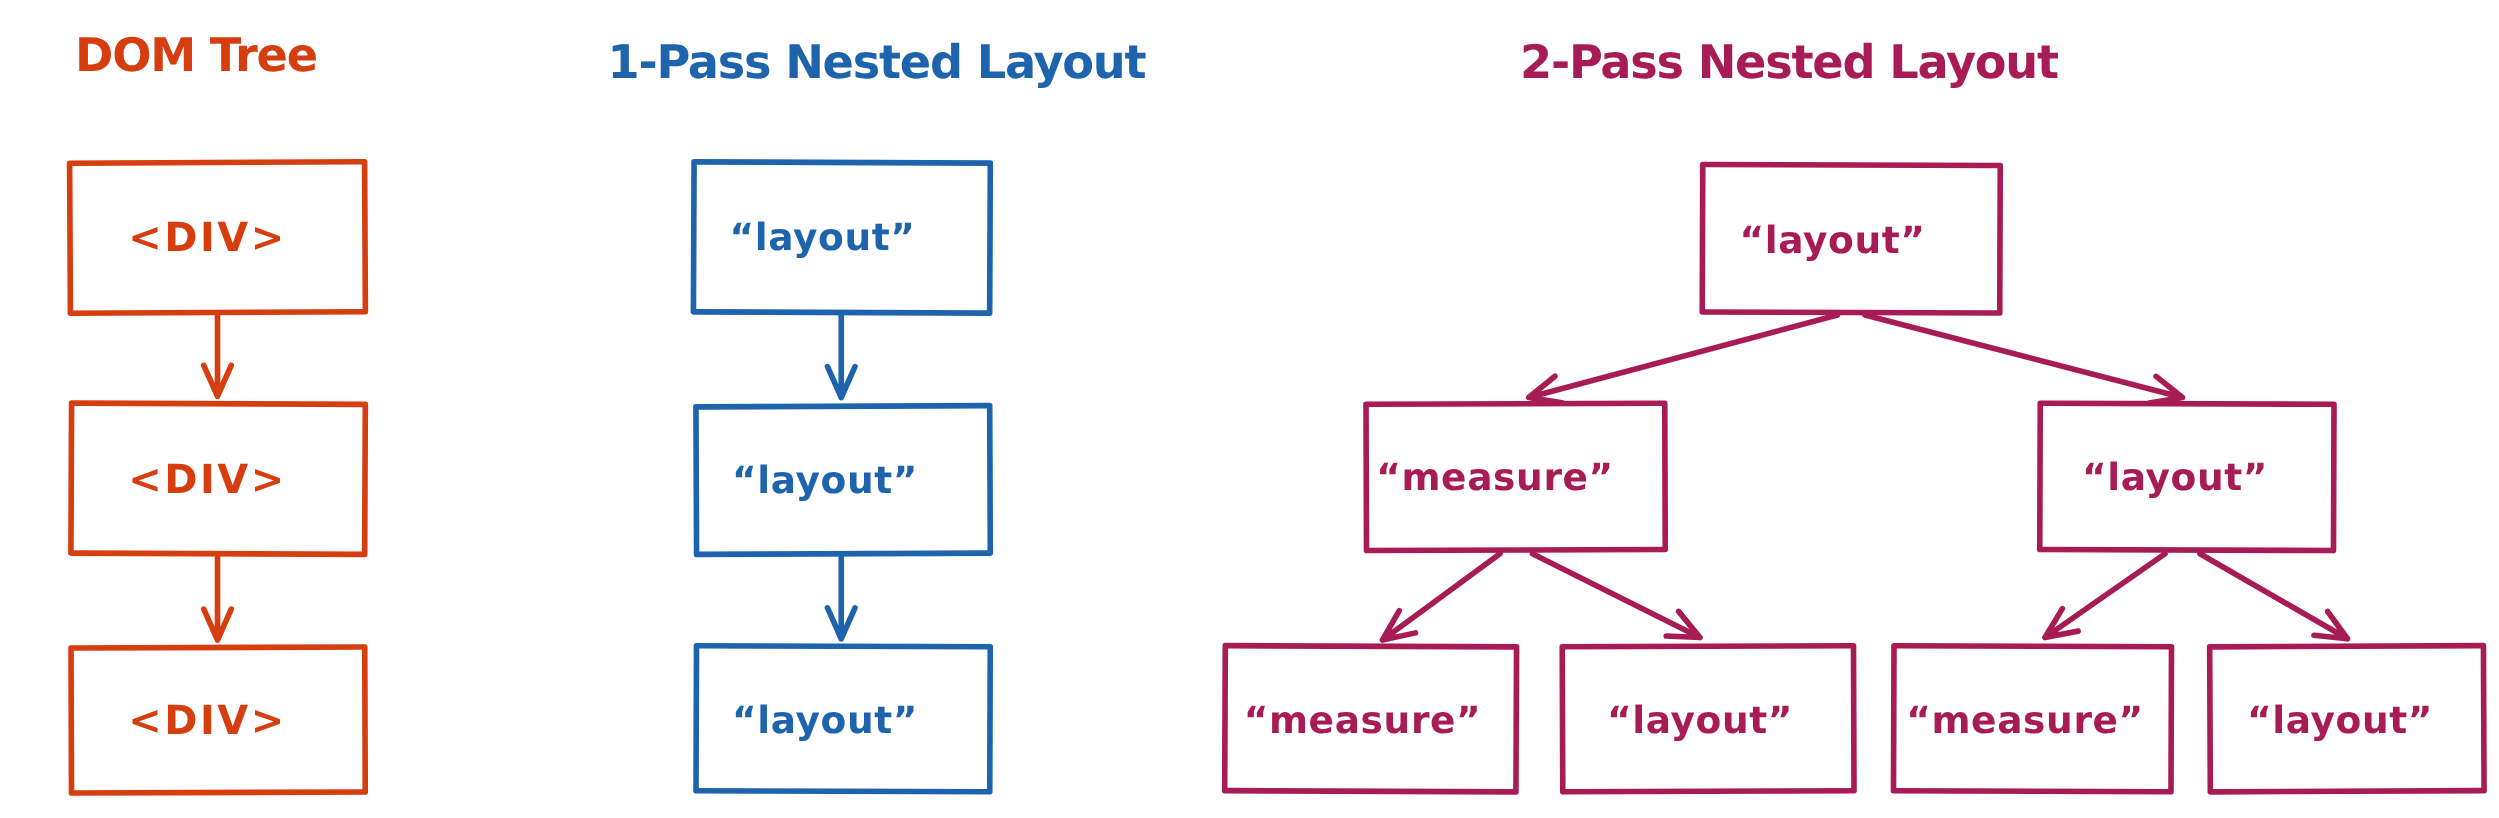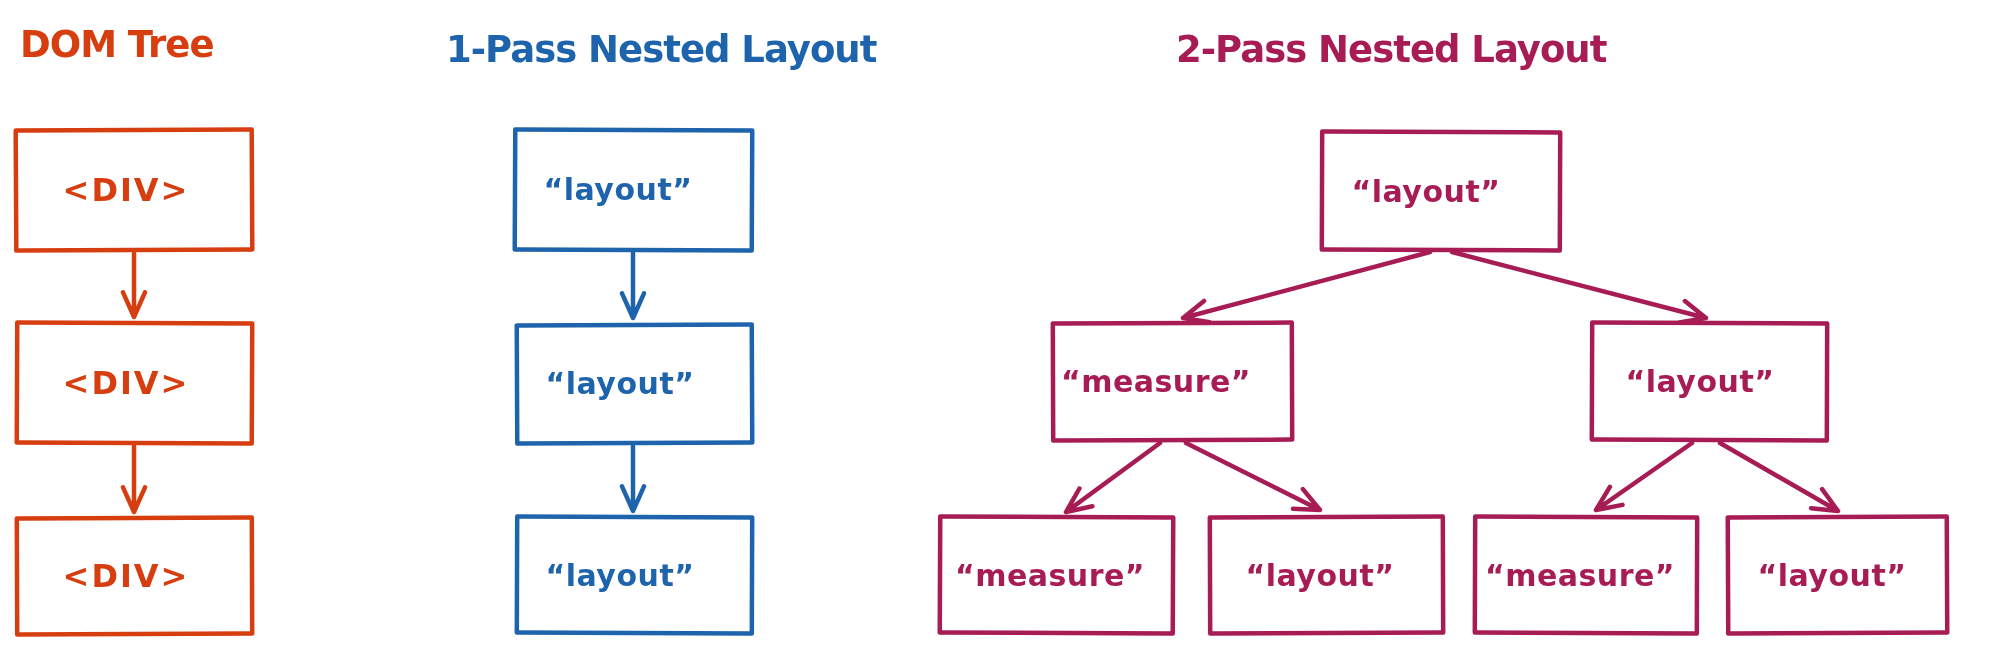--- a/index.html
+++ b/index.html
@@ -5,20 +5,21 @@
   :root{
     --orange:#d63e10;
     --blue:#1e64ad;
     --crimson:#a81c55;
     --bg:#ffffff;
   }
   html,body{margin:0;padding:0;background:var(--bg);}
   .stage{
     width:1610px;height:654px;position:relative;background:var(--bg);
     font-family:"DejaVu Sans", sans-serif;
+    padding-left:40px;
   }
   svg{display:block;}
   .shape{fill:none;stroke-width:4.5px;stroke-linejoin:round;stroke-linecap:round;}
   .shape.o{stroke:var(--orange);}
   .shape.b{stroke:var(--blue);}
   .shape.c{stroke:var(--crimson);}
   .arrow{fill:none;stroke-width:4.5px;stroke-linejoin:round;stroke-linecap:round;}
   .arrow.o{stroke:var(--orange);}
   .arrow.b{stroke:var(--blue);}
   .arrow.c{stroke:var(--crimson);}

